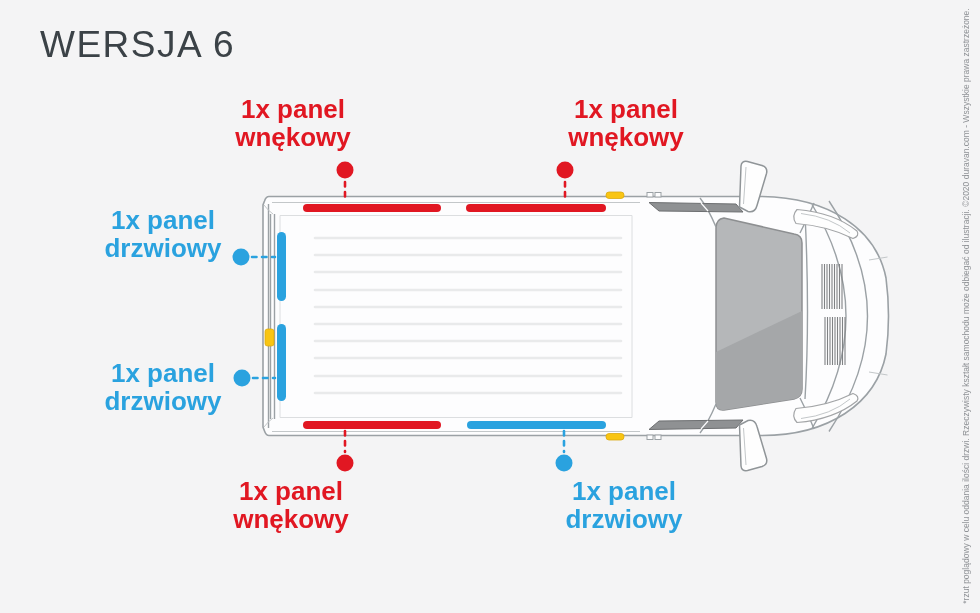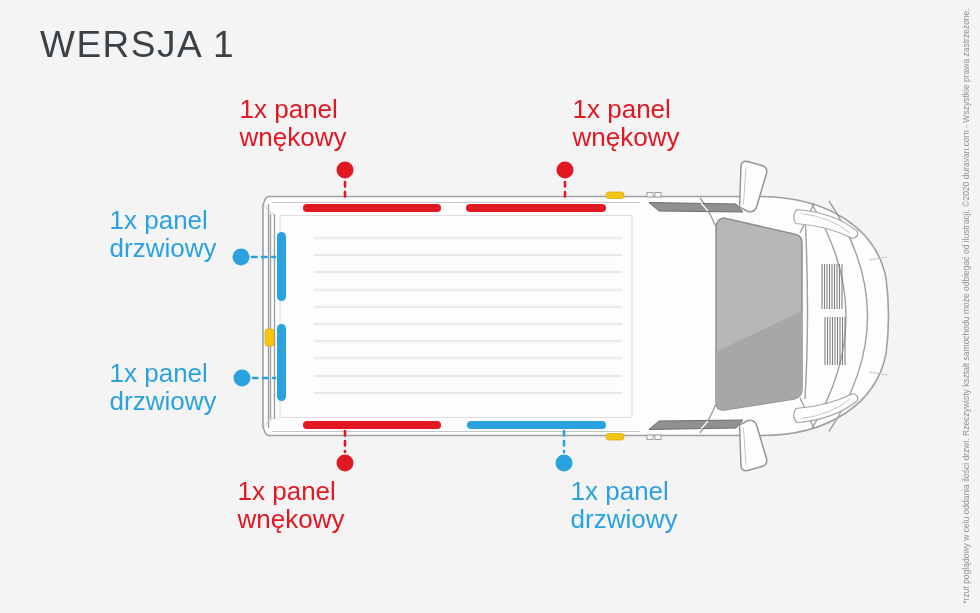--- a/index.html
+++ b/index.html
@@ -6,22 +6,22 @@
   .stage{
     position:relative;width:980px;height:613px;background:#f4f4f5;
     overflow:hidden;font-family:"Liberation Sans",sans-serif;
   }
   .title{
     position:absolute;left:40px;top:24px;font-size:37px;font-weight:400;
     letter-spacing:1.5px;color:#3b4247;
   }
   svg.diagram{position:absolute;left:0;top:0;}
   .lbl{
-    position:absolute;transform:translateX(-50%);text-align:left;
-    font-weight:normal;font-size:26px;line-height:28px;white-space:nowrap;
+    position:absolute;transform:translateX(-50%);text-align:center;
+    font-weight:bold;font-size:26px;line-height:28px;white-space:nowrap;
   }
   .lbl.red{color:var(--red,#e11722);}
   .lbl.blue{color:var(--blue,#2aa2df);}
   .lbl-top-left{left:293px;top:95px;}
   .lbl-top-right{left:626px;top:95px;}
   .lbl-left-upper{left:163px;top:206px;}
   .lbl-left-lower{left:163px;top:359px;}
   .lbl-bottom-left{left:291px;top:477px;}
   .lbl-bottom-right{left:624px;top:477px;}
   .copyright{
@@ -46,21 +46,21 @@
   .blade{fill:#8f9193;stroke:#6d6f71;stroke-width:1;}
   .wing{fill:#fefefe;stroke:#909598;stroke-width:1.5;}
   .lamp{fill:#fefefe;stroke:#a3a5a7;stroke-width:1.2;}
   .clip{fill:#fdfdfe;stroke:#9ba1a5;stroke-width:1;}
 </style>
 </head>
 <body>
 
 <div class="stage">
 
-  <div class="title">WERSJA 1</div>
+  <div class="title">WERSJA 6</div>
 
   <svg class="diagram" width="980" height="613" viewBox="0 0 980 613">
 
     <g>
       <path class="body-fill" d="M 269,196.5 L 762,196.5
            C 828,197.5 876,228 886,278
            Q 891,316 886,354
            C 876,404 828,435.5 762,435.5
            L 269,435.5
            Q 266,435.5 264.5,431 L 263,427

